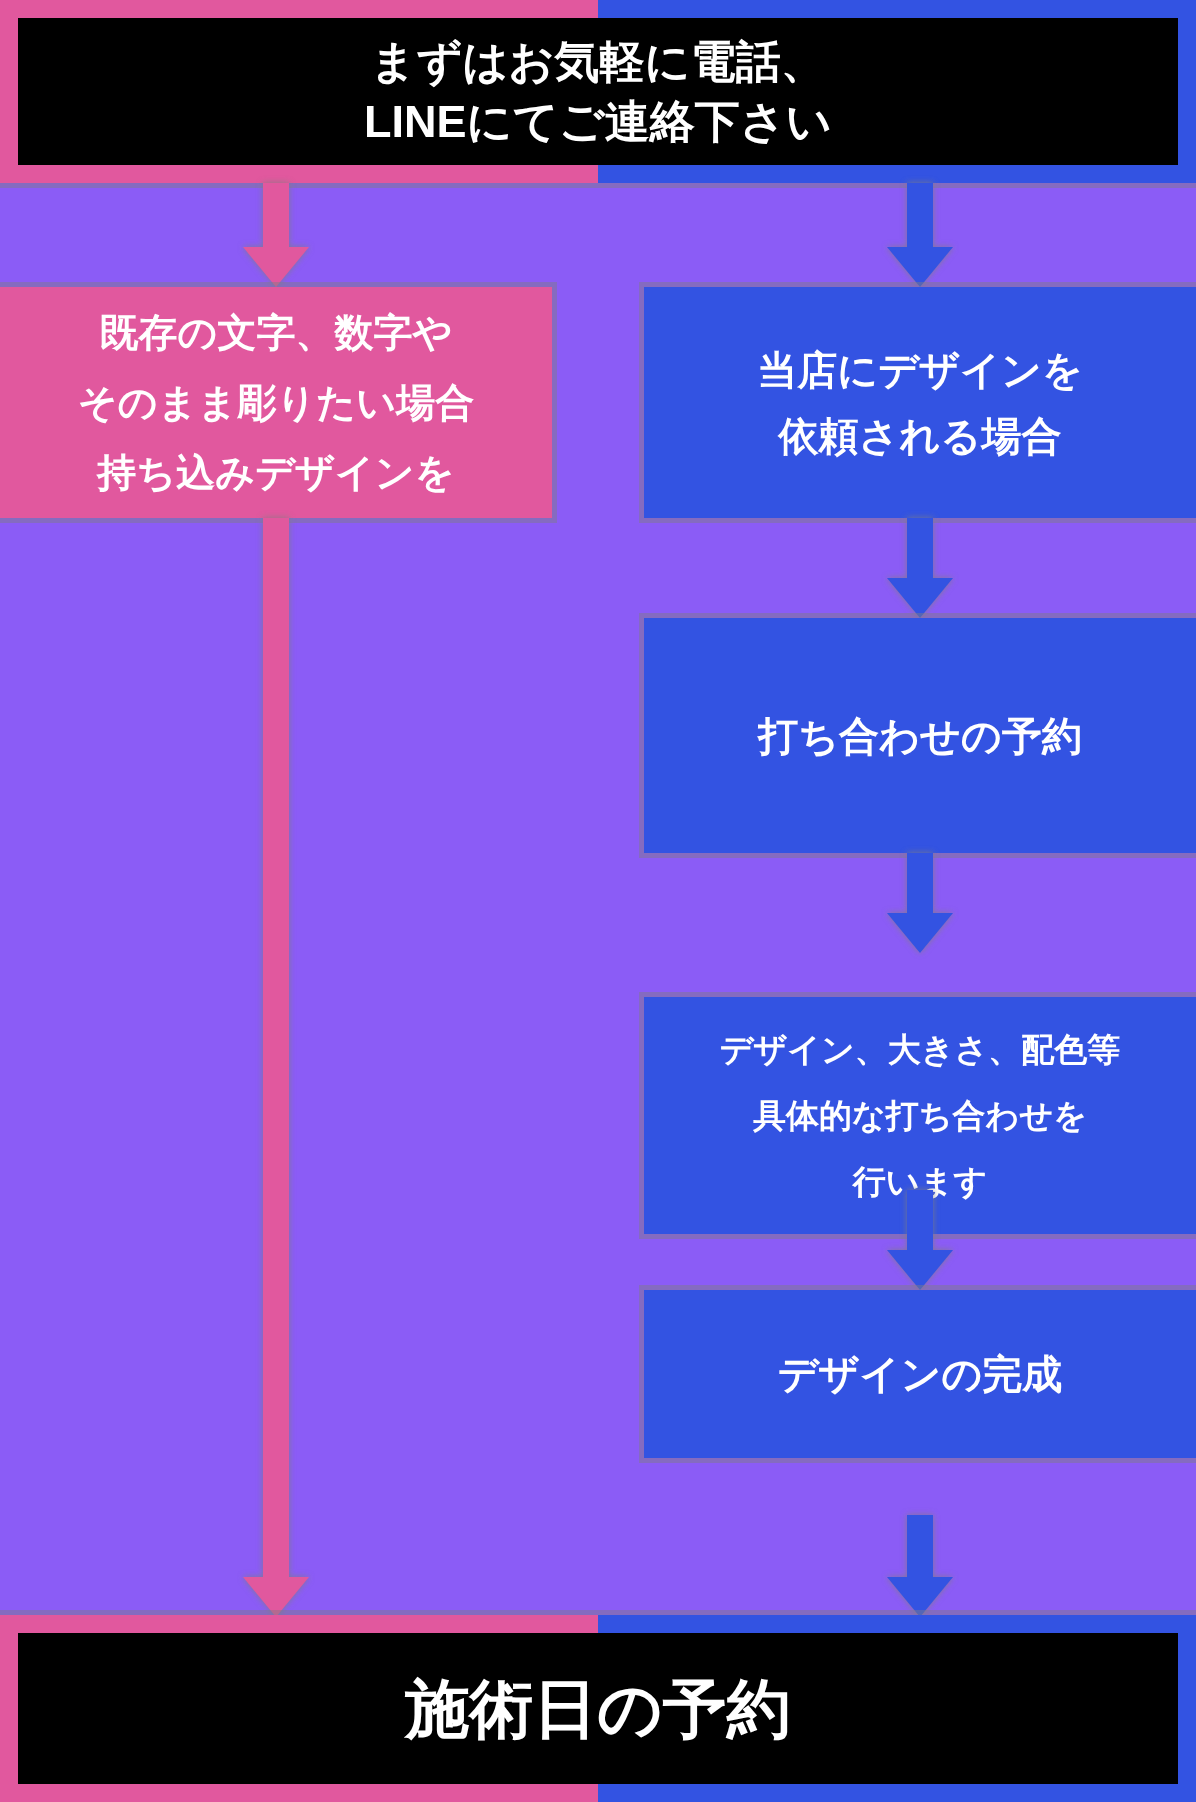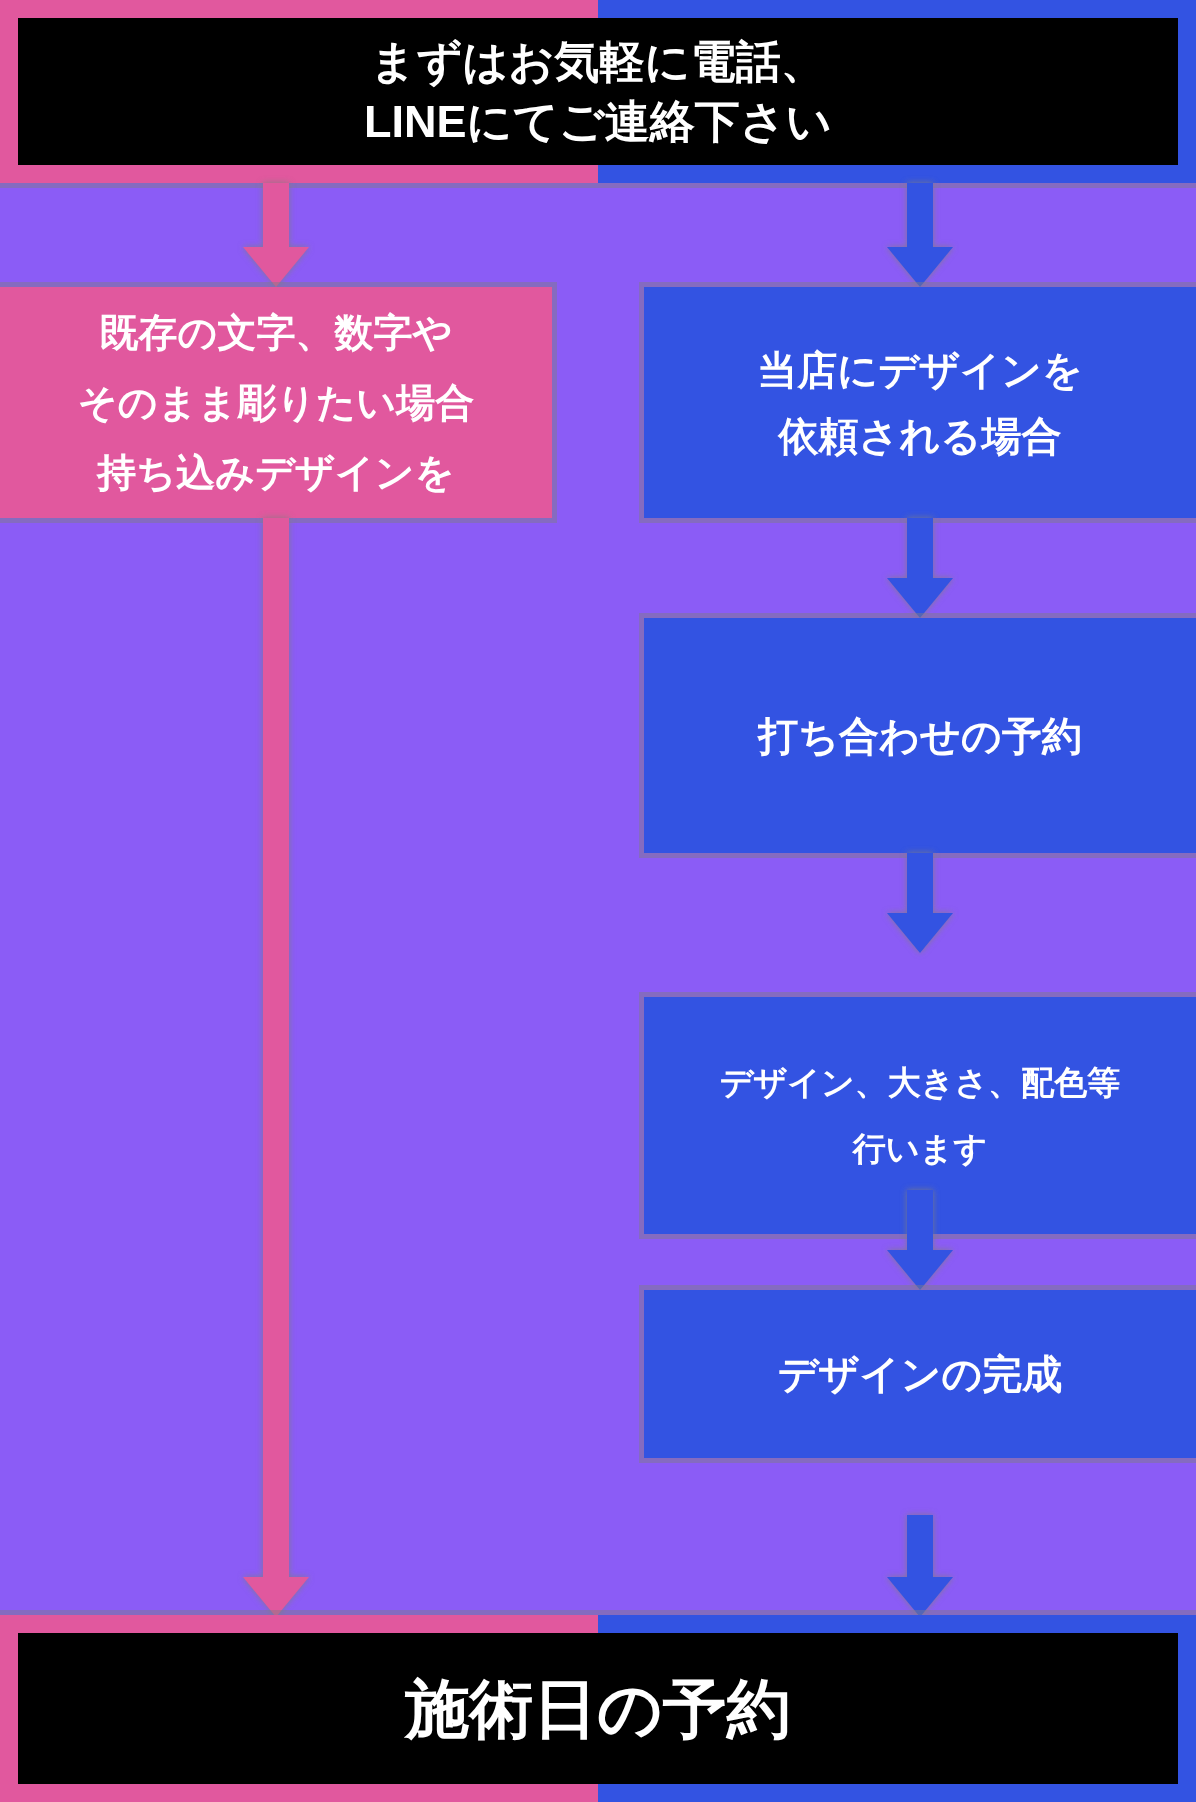--- a/index.html
+++ b/index.html
@@ -104,20 +104,21 @@
     <span class="ln">打ち合わせの予約</span>
   </section>
 
   <div class="arrow arrow-blue ab3">
     <div class="line"></div>
     <div class="head"></div>
   </div>
 
   <section class="fbox fbox-blue fb3">
     <span class="ln">デザイン、大きさ、配色等</span>
+    <span class="ln">具体的な打ち合わせを</span>
     <span class="ln">行います</span>
   </section>
 
   <div class="arrow arrow-blue ab4">
     <div class="line"></div>
     <div class="head"></div>
   </div>
 
   <section class="fbox fbox-blue fb4">
     <span class="ln">デザインの完成</span>

